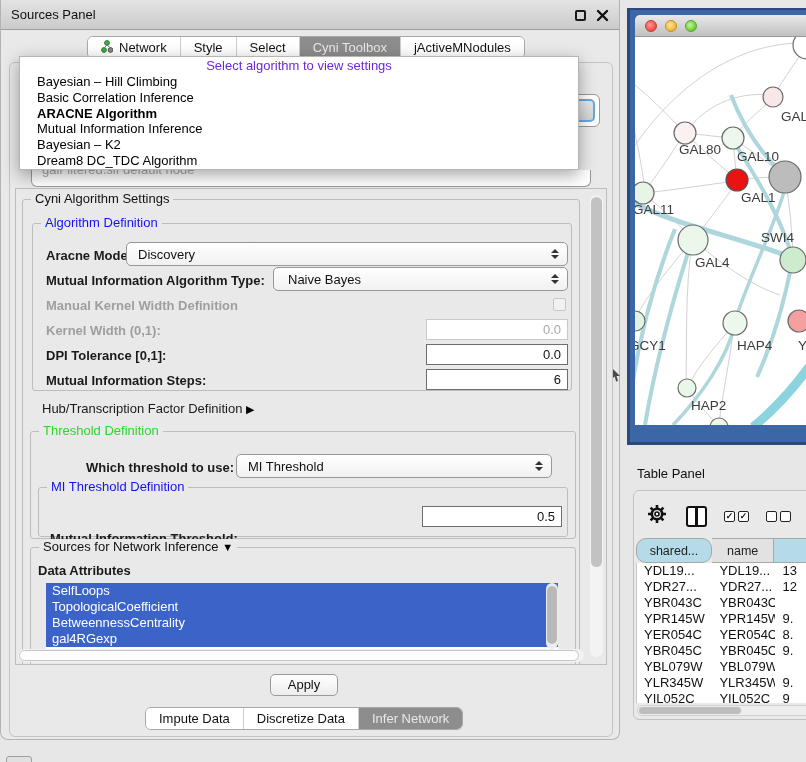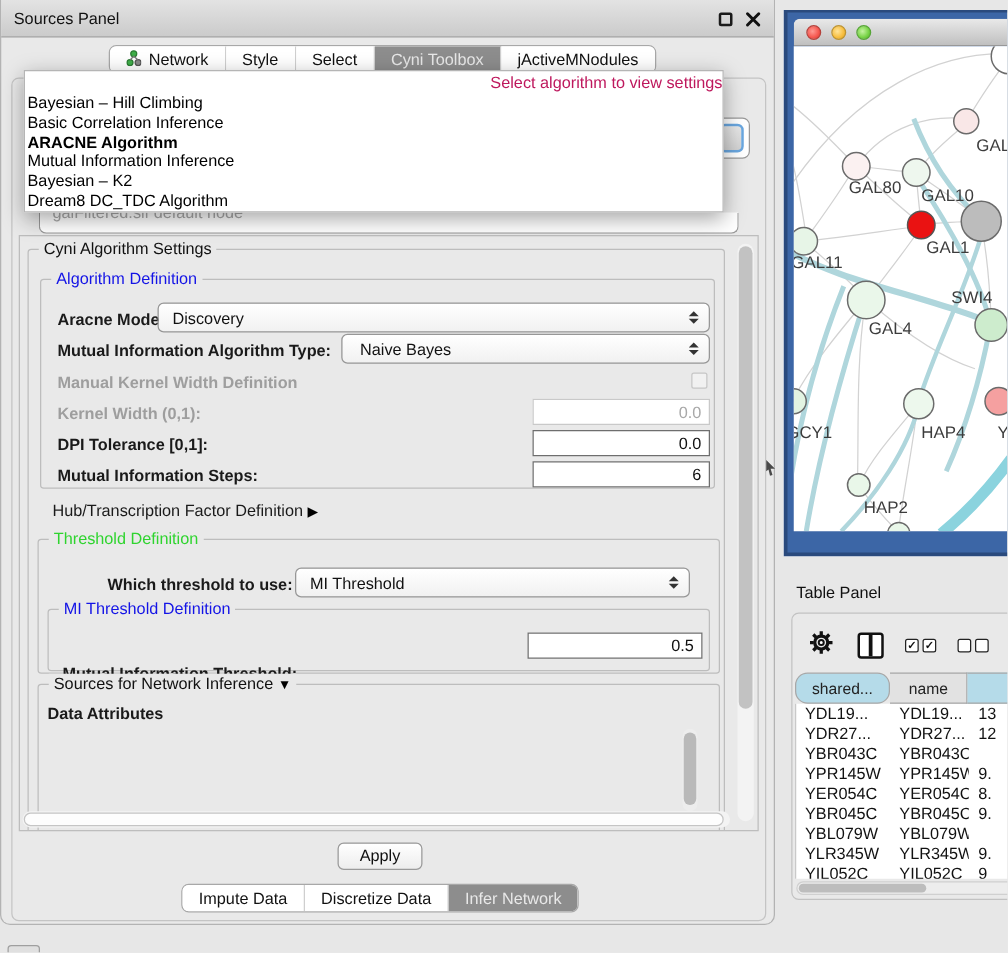--- a/index.html
+++ b/index.html
@@ -35,22 +35,22 @@
         border:1px solid #999; border-radius:0 6px 6px 0; z-index:5; }
   .frag-combo-right .blue-btn { position:absolute; right:4px; top:4px; width:20px; height:23px;
         border:2px solid #6aa7e0; border-radius:5px; background:linear-gradient(#e8e8e8,#d2d2d2); }
   .frag-combo-strip { position:absolute; left:30px; top:170px; width:560px; height:17px; background:#fff;
         border:1px solid #999; border-top:none; border-radius:0 0 6px 6px; overflow:hidden; z-index:5; }
   .frag-combo-strip span { display:block; margin:-8px 0 0 10px; font-size:13px; color:#a9a9a9; }
 
   
   .popup { position:absolute; left:18px; top:56px; width:560px; height:114px; background:#fff;
         border:1px solid #b5b5b5; box-shadow:0 5px 16px rgba(0,0,0,.35); z-index:50; }
-  .popup-placeholder { text-align:right; font-size:13px; color:#be185d; height:17px; line-height:17px; }
-  .popup-item { font-size:13px; color:#000; height:15.8px; line-height:15.8px; padding-left:2px; white-space:nowrap; }
+  .popup-placeholder { text-align:center; font-size:13px; color:#6d28d9; height:17px; line-height:17px; }
+  .popup-item { font-size:13px; color:#000; height:15.8px; line-height:15.8px; padding-left:17px; white-space:nowrap; }
   .popup-item.bold { font-weight:bold; }
 
   
   .settings-panel { position:absolute; left:14px; top:188px; width:592px; height:477px;
         border:1px solid #bdbdbd; background:#e9e9e9; overflow:hidden; }
   .vscroll { position:absolute; right:3px; top:6px; width:13px; height:462px; background:#f3f3f3; border-radius:7px; }
   .vscroll .thumb { position:absolute; left:1px; top:2px; width:11px; height:370px; background:#c2c2c2; border-radius:6px; }
   .hscroll { position:absolute; left:2px; bottom:2px; width:566px; height:13px; background:#f3f3f3; border-radius:7px; }
   .hscroll .thumb { position:absolute; left:1px; top:1px; width:560px; height:11px; background:#fdfdfd; border:1px solid #c5c5c5; border-radius:6px; }
 
@@ -252,20 +252,26 @@
       <div class="flabel" style="left:34px; top:322px;margin-top:20px;">Mutual Information Threshold:</div>
       <input class="tfield" style="left: 406px; top: 317px; width: 140px;" readonly="" value="0.5">
 
       <div class="group" style="left:14px; top:358px; width:546px; height:130px;">
         <div class="legend">
           <span>Sources for Network Inference</span>
           <span class="tri"> ▼</span>
         </div>
       </div>
       <div class="flabel" style="left:22px; top:374px;">Data Attributes</div>
+      <div class="attr-list" style="left:30px; top:394px;">
+        <div class="attr-item selected">SelfLoops</div>
+          <div class="attr-item selected">TopologicalCoefficient</div>
+          <div class="attr-item selected">BetweennessCentrality</div>
+          <div class="attr-item selected">gal4RGexp</div>
+      </div>
       <div class="attr-vscroll" style="left:530px; top:394px;">
           <div class="thumb"></div>
         </div>
 
       <div class="vscroll">
           <div class="thumb"></div>
         </div>
       <div class="hscroll">
           <div class="thumb"></div>
         </div>

